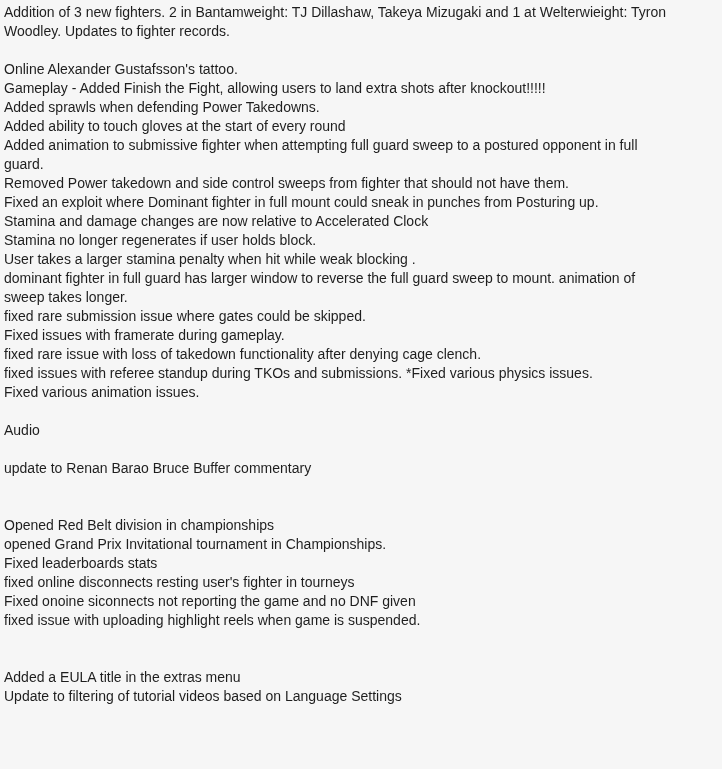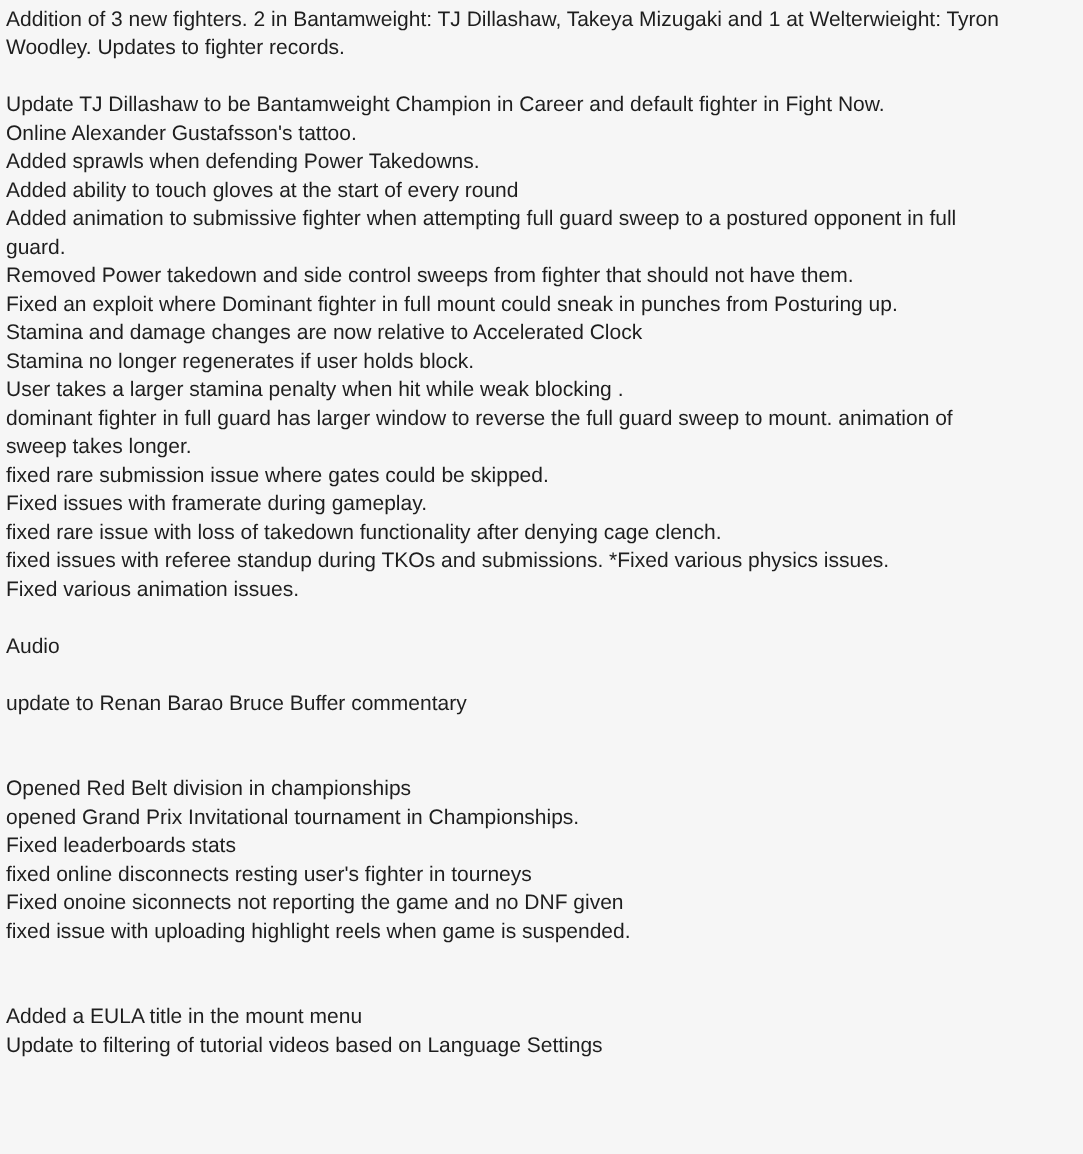--- a/index.html
+++ b/index.html
@@ -28,22 +28,22 @@
     overflow: hidden;
   }
 </style>
 </head>
 <body>
 
 <main class="document" id="patch-notes">
     <div class="line">Addition of 3 new fighters. 2 in Bantamweight: TJ Dillashaw, Takeya Mizugaki and 1 at Welterwieight: Tyron</div>
     <div class="line">Woodley. Updates to fighter records.</div>
     <div class="line"></div>
-    <div class="line">Update TJ Dillashaw to be Bantamweight Champion in Career and default fighter in Fight Now.</div>
     <div class="line">Online Alexander Gustafsson's tattoo.</div>
+    <div class="line">Gameplay - Added Finish the Fight, allowing users to land extra shots after knockout!!!!!</div>
     <div class="line">Added sprawls when defending Power Takedowns.</div>
     <div class="line">Added ability to touch gloves at the start of every round</div>
     <div class="line">Added animation to submissive fighter when attempting full guard sweep to a postured opponent in full</div>
     <div class="line">guard.</div>
     <div class="line">Removed Power takedown and side control sweeps from fighter that should not have them.</div>
     <div class="line">Fixed an exploit where Dominant fighter in full mount could sneak in punches from Posturing up.</div>
     <div class="line">Stamina and damage changes are now relative to Accelerated Clock</div>
     <div class="line">Stamina no longer regenerates if user holds block.</div>
     <div class="line">User takes a larger stamina penalty when hit while weak blocking .</div>
     <div class="line">dominant fighter in full guard has larger window to reverse the full guard sweep to mount. animation of</div>
@@ -60,15 +60,15 @@
     <div class="line"></div>
     <div class="line"></div>
     <div class="line">Opened Red Belt division in championships</div>
     <div class="line">opened Grand Prix Invitational tournament in Championships.</div>
     <div class="line">Fixed leaderboards stats</div>
     <div class="line">fixed online disconnects resting user's fighter in tourneys</div>
     <div class="line">Fixed onoine siconnects not reporting the game and no DNF given</div>
     <div class="line">fixed issue with uploading highlight reels when game is suspended.</div>
     <div class="line"></div>
     <div class="line"></div>
-    <div class="line">Added a EULA title in the mount menu</div>
+    <div class="line">Added a EULA title in the extras menu</div>
     <div class="line">Update to filtering of tutorial videos based on Language Settings</div>
   </main>
 
 </body></html>

